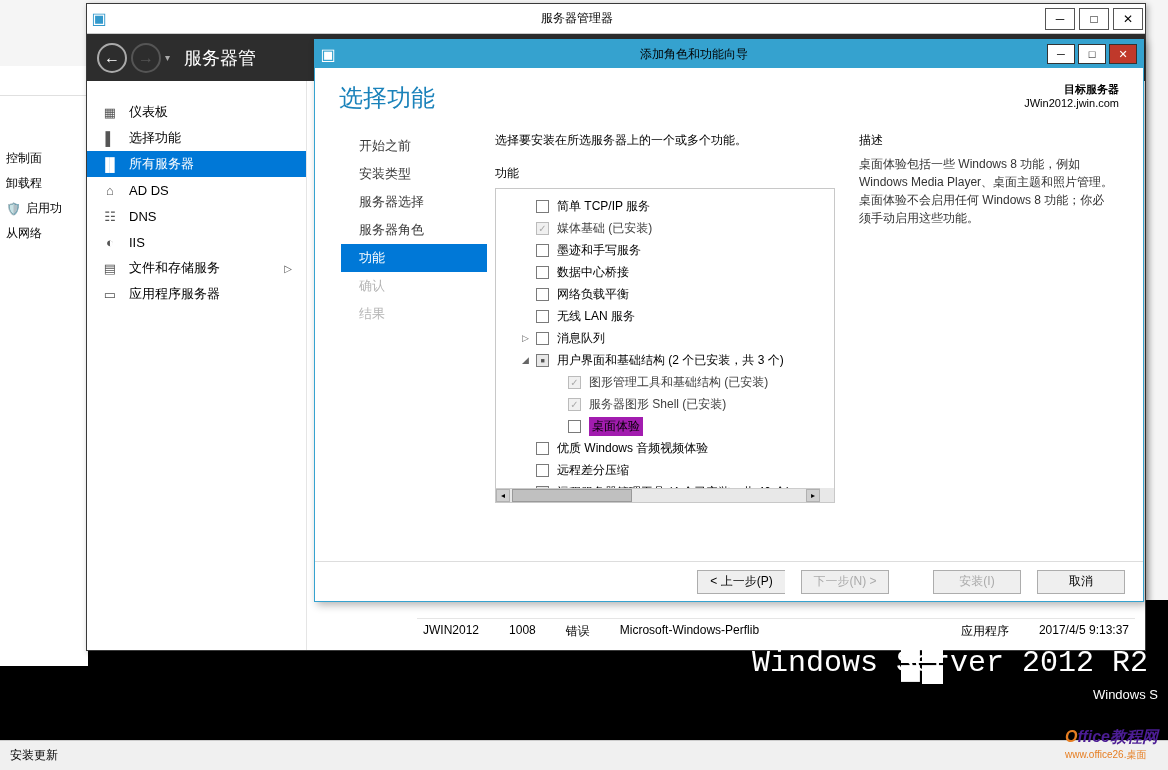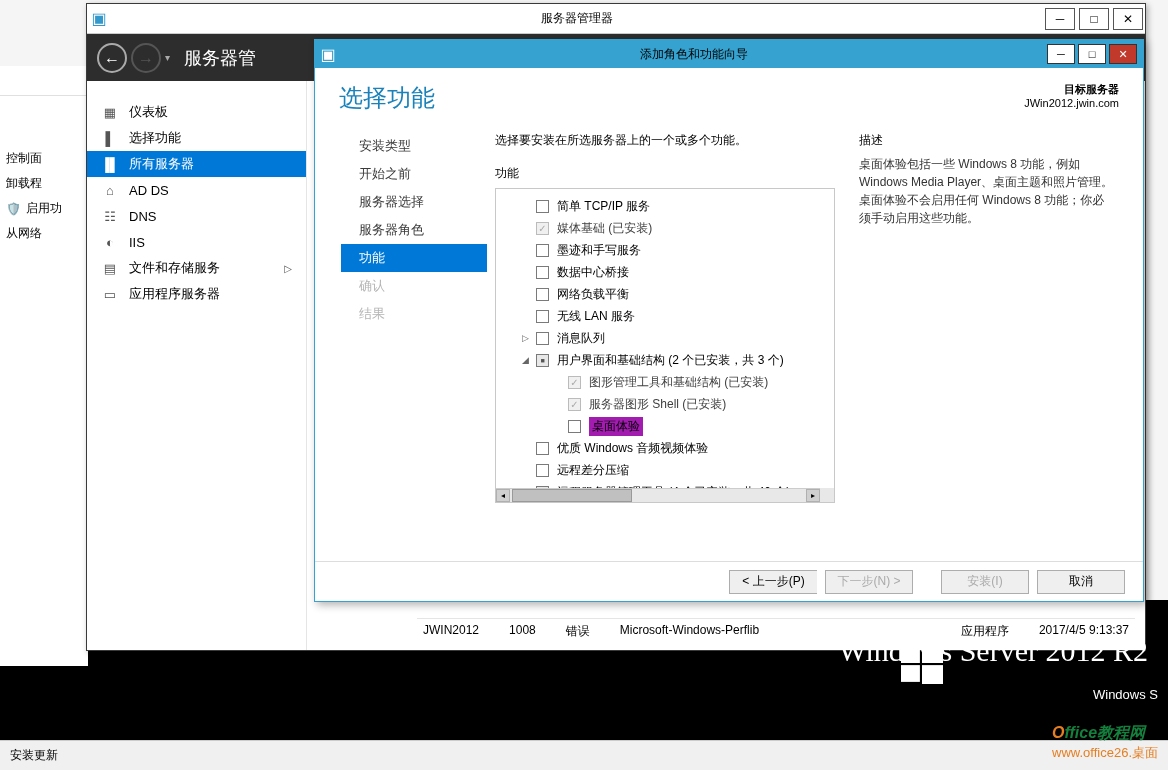--- a/index.html
+++ b/index.html
@@ -79,38 +79,38 @@
 .tlabel.disabled { color: #404040; }
 .tlabel.highlight { background: #a21caf; padding: 1px 3px; }
 .hscroll { position: absolute; bottom: 0; left: 0; right: 14px; height: 14px; background: #e8e8e8; border-top: 1px solid #ccc; display: flex; }
 .hscroll .arr { width: 14px; background: #d0d0d0; border: 1px solid #b0b0b0; display: flex; align-items: center; justify-content: center; font-size: 8px; cursor: pointer; }
 .hscroll .thumb { width: 120px; margin-left: 2px; background: #c0c0c0; border: 1px solid #999; }
 .vscroll-corner { position: absolute; bottom: 0; right: 0; width: 14px; height: 14px; background: #e8e8e8; }
 
 .wz-desc-col { flex: 1; font-size: 12px; }
 .wz-desc { line-height: 1.5; color: #333; }
 
-.wz-footer { position: absolute; bottom: 0; left: 0; right: 0; height: 40px; border-top: 1px solid #ddd; display: flex; align-items: center; justify-content: flex-end; gap: 8px; padding: 0 18px; }
+.wz-footer { position: absolute; bottom: 0; left: 0; right: 0; height: 40px; border-top: 1px solid #ddd; display: flex; align-items: center; justify-content: flex-end; gap: 16px; padding: 0 18px; }
 .wbtn { min-width: 88px; height: 24px; border: 1px solid #adadad; background: #efefef; font-size: 12px; cursor: pointer; }
 .wbtn:disabled { color: #aaa; cursor: default; }
 .wbtn.group-left { border-right: none; }
 
 
-.brand { position: absolute; right: 20px; bottom: 72px; color: #fff; font-size: 30px; font-weight: 300; font-family: Liberation Serif, serif; margin-top: 25px; }
+.brand { position: absolute; right: 20px; bottom: 60px; color: #fff; font-size: 30px; font-weight: 300; font-family: Liberation Mono, monospace; margin-top: 25px; }
 .brand-sub { position: absolute; right: 10px; bottom: 38px; color: #fff; font-size: 13px; }
 
 
 .taskbar { position: absolute; bottom: 0; left: 0; right: 0; height: 30px; background: #f0f0f0; border-top: 1px solid #ccc; display: flex; align-items: center; font-size: 12px; }
 .task-item { padding: 4px 10px; }
 
 
 .watermark { position: absolute; right: 10px; bottom: 8px; font-size: 16px; font-weight: bold; font-style: italic; }
 .wm-o { color: #e67e22; }
-.wm-txt { color: #15803d; }
-.wm-url { display: block; color: #e67e22; font-size: 13px; font-weight: normal; font-style: normal; }
+.wm-txt { color: #4c1d95; }
+.wm-url { display: block; color: #e67e22; font-size: 10px; font-weight: normal; font-style: normal; }
 
 .win-flag { position: absolute; right: 225px; bottom: 56px; width: 42px; height: 42px; }
 </style>
 </head>
 <body>
 
 <div class="desktop">
 
   <div class="bg-panel">
     <div style="height:30px;border-bottom:1px solid #e0e0e0;"></div>
@@ -208,22 +208,22 @@
     <div class="wz-header">
       <div class="wz-heading">选择功能</div>
       <div class="wz-server">
         <b>目标服务器</b>
         <span>JWin2012.jwin.com</span>
       </div>
     </div>
 
     <div class="wz-body">
       <div class="wz-steps">
+        <div class="wz-step">开始之前</div>
         <div class="wz-step">安装类型</div>
-        <div class="wz-step">开始之前</div>
         <div class="wz-step">服务器选择</div>
         <div class="wz-step">服务器角色</div>
         <div class="wz-step current">功能</div>
         <div class="wz-step disabled">确认</div>
         <div class="wz-step disabled">结果</div>
       </div>
 
       <div class="wz-main">
         <div class="wz-features-col">
           <div class="wz-prompt">选择要安装在所选服务器上的一个或多个功能。</div>

